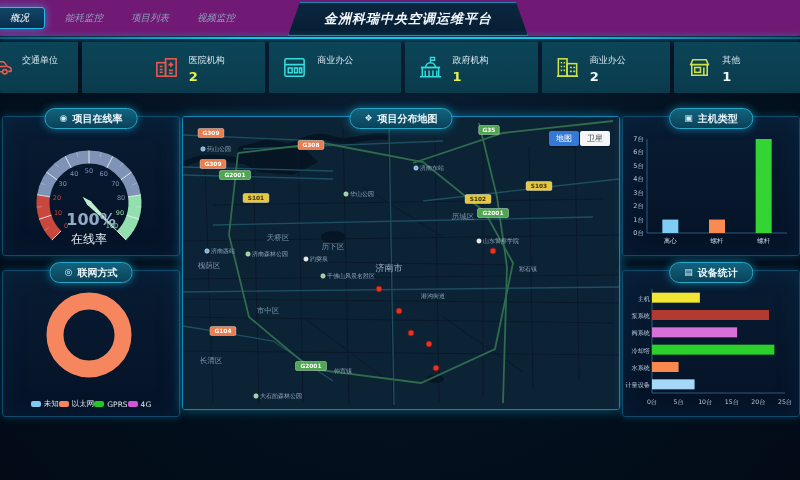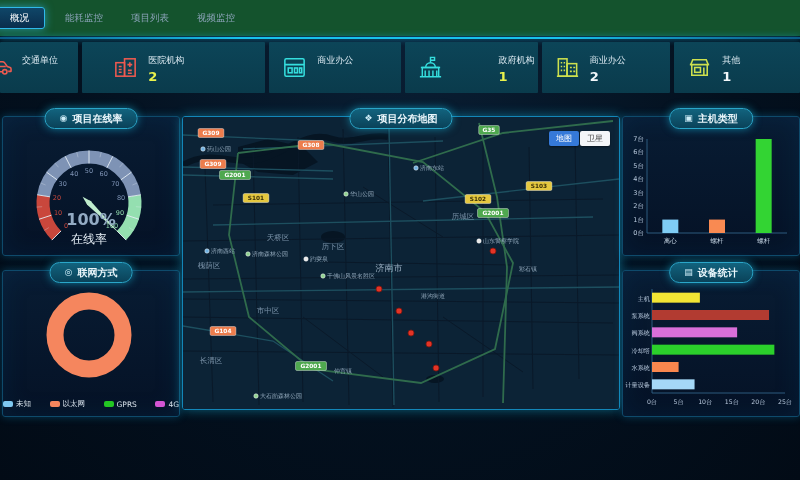--- a/index.html
+++ b/index.html
@@ -1,41 +1,41 @@
 <!DOCTYPE html>
 <html><head>
 <meta charset="utf-8">
 <style>
   html,body{margin:0;padding:0;}
   body{width:800px;height:480px;overflow:hidden;position:relative;
     font-family:"DejaVu Sans","Liberation Sans",sans-serif;
     background:radial-gradient(ellipse at 50% 0%,#0a2036 0%,#03101e 60%,#020b16 100%);}
   
-  .header{position:absolute;top:0;left:0;width:800px;height:36px;background:#14532d;}
+  .header{position:absolute;top:0;left:0;width:800px;height:36px;background:#701a75;font-style:italic;}
   .tabs{display:flex;align-items:center;height:36px;margin-left:-12px;}
   .tab{font-size:9.5px;color:#8ba3b8;padding:0 14px;line-height:36px;white-space:nowrap;cursor:pointer;}
   .tab.active{background:linear-gradient(180deg,#0f4668,#0a2e4d);border:1px solid #2fb9ea;border-radius:3px;
     color:#fff;line-height:20px;margin:0 6px;padding:0 15px;box-shadow:0 0 8px rgba(47,185,234,.65);}
   .title-box{position:absolute;left:288px;top:2px;width:238px;height:32px;
     background:linear-gradient(180deg,#0a2740,#071d33);border:1px solid #1c84b4;
     clip-path:polygon(12px 0,calc(100% - 12px) 0,100% 100%,0 100%);
     display:flex;align-items:center;justify-content:center;
     box-shadow:0 2px 10px rgba(47,185,234,.35);}
   .title-box h1{margin:0;font-size:13px;color:#f2f8fc;font-weight:bold;letter-spacing:1px;}
   .header-line{position:absolute;top:37px;left:0;width:800px;height:2px;
     background:linear-gradient(90deg,#0a5a86,#17c2ec 30%,#17c2ec 70%,#0a5a86);
     box-shadow:0 0 6px rgba(23,194,236,.8);}
   
   .stats-row{position:absolute;top:42px;left:0;width:800px;height:51px;display:flex;gap:4px;}
   .stat-card{background:linear-gradient(180deg,#0c4558,#0a3b4c);display:flex;align-items:center;
     padding-left:12px;box-sizing:border-box;overflow:hidden;border-radius:1px;}
   .stat-card:nth-child(1){width:84px;padding-left:0;}
-  .stat-card:nth-child(2){width:194px;padding-left:30px;}
+  .stat-card:nth-child(2){width:194px;padding-left:30px;justify-content:center;}
   .stat-card:nth-child(3){width:140px;}
-  .stat-card:nth-child(4){width:142px;gap:46px;}
+  .stat-card:nth-child(4){width:142px;}
   .stat-card:nth-child(5){width:137px;}
   .stat-card:nth-child(6){width:134px;}
   .stat-card:first-child .stat-icon{margin-left:-14px;}
   .stat-icon{width:27px;height:27px;flex:0 0 auto;}
   .stat-text{display:flex;flex-direction:column;margin-left:9px;padding-top:2px;}
   .stat-label{font-size:9px;color:#dceaf2;}
   .stat-value{font-size:13px;font-weight:bold;margin-top:2px;min-height:15px;}
   
   .panel{position:absolute;background:linear-gradient(180deg,#081c33,#051226);
     border:1px solid #0e4a6b;border-radius:3px;
@@ -47,21 +47,21 @@
   .map-panel{left:182px;top:116px;width:436px;height:292px;border:1px solid #1386b8;
     box-shadow:0 0 12px rgba(23,194,236,.45);overflow:visible;}
   .pill{position:absolute;top:-9px;left:50%;transform:translateX(-50%);
     background:linear-gradient(180deg,#12637e,#0a4259);border:1px solid #2aa6c9;border-radius:10px;
     padding:1px 14px;font-size:10px;font-weight:bold;color:#eaf6fb;white-space:nowrap;
     box-shadow:0 0 8px rgba(24,194,232,.55);display:flex;align-items:center;gap:5px;height:17px;z-index:5;}
   .pill-icon{font-size:9px;color:#cfeef8;line-height:1;}
   .chart-svg{display:block;margin-top:12px;}
   svg text{font-family:"DejaVu Sans","Liberation Sans",sans-serif;}
   
-  .legend{position:absolute;bottom:7px;left:0;width:100%;display:flex;justify-content:space-between;}
+  .legend{position:absolute;bottom:7px;left:0;width:100%;display:flex;justify-content:center;}
   .legend-item{display:flex;align-items:center;gap:3px;}
   .legend-swatch{width:10px;height:6px;border-radius:2px;display:inline-block;}
   .legend-label{font-size:7.5px;color:#dce6ef;}
   
   .map-svg{display:block;width:436px;height:292px;border-radius:2px;}
   .map-controls{position:absolute;top:14px;right:9px;display:flex;gap:1px;z-index:6;}
   .map-btn{font-size:8px;padding:2px 7px;border:none;border-radius:2px;cursor:pointer;
     box-shadow:0 1px 2px rgba(0,0,0,.45);font-family:inherit;}
   .map-btn.active{background:#3579d8;color:#fff;}
   .map-btn.inactive{background:#f4f6f8;color:#444;}
@@ -69,20 +69,23 @@
 </head>
 <body>
 
 <div class="header">
   <nav class="tabs" id="tabs">
       <div class="tab active">概况</div>
       <div class="tab">能耗监控</div>
       <div class="tab">项目列表</div>
       <div class="tab">视频监控</div>
     </nav>
+  <div class="title-box">
+    <h1>金洲科瑞中央空调运维平台</h1>
+  </div>
 </div>
 <div class="header-line"></div>
 
 <section class="stats-row" id="stats-row">
     <div class="stat-card">
       <span class="stat-icon"><svg viewBox="0 0 28 28">
           <g fill="none" stroke="#ef5a50" stroke-width="1.6" stroke-linejoin="round">
             <path d="M3 18v-3l2-5.5A2 2 0 0 1 6.9 8H17a3 3 0 0 1 2.4 1.2L22 13l3 1a1.6 1.6 0 0 1 1 1.5V18h-3"></path>
             <circle cx="8.5" cy="18.5" r="2.3"></circle>
             <circle cx="19.5" cy="18.5" r="2.3"></circle>

